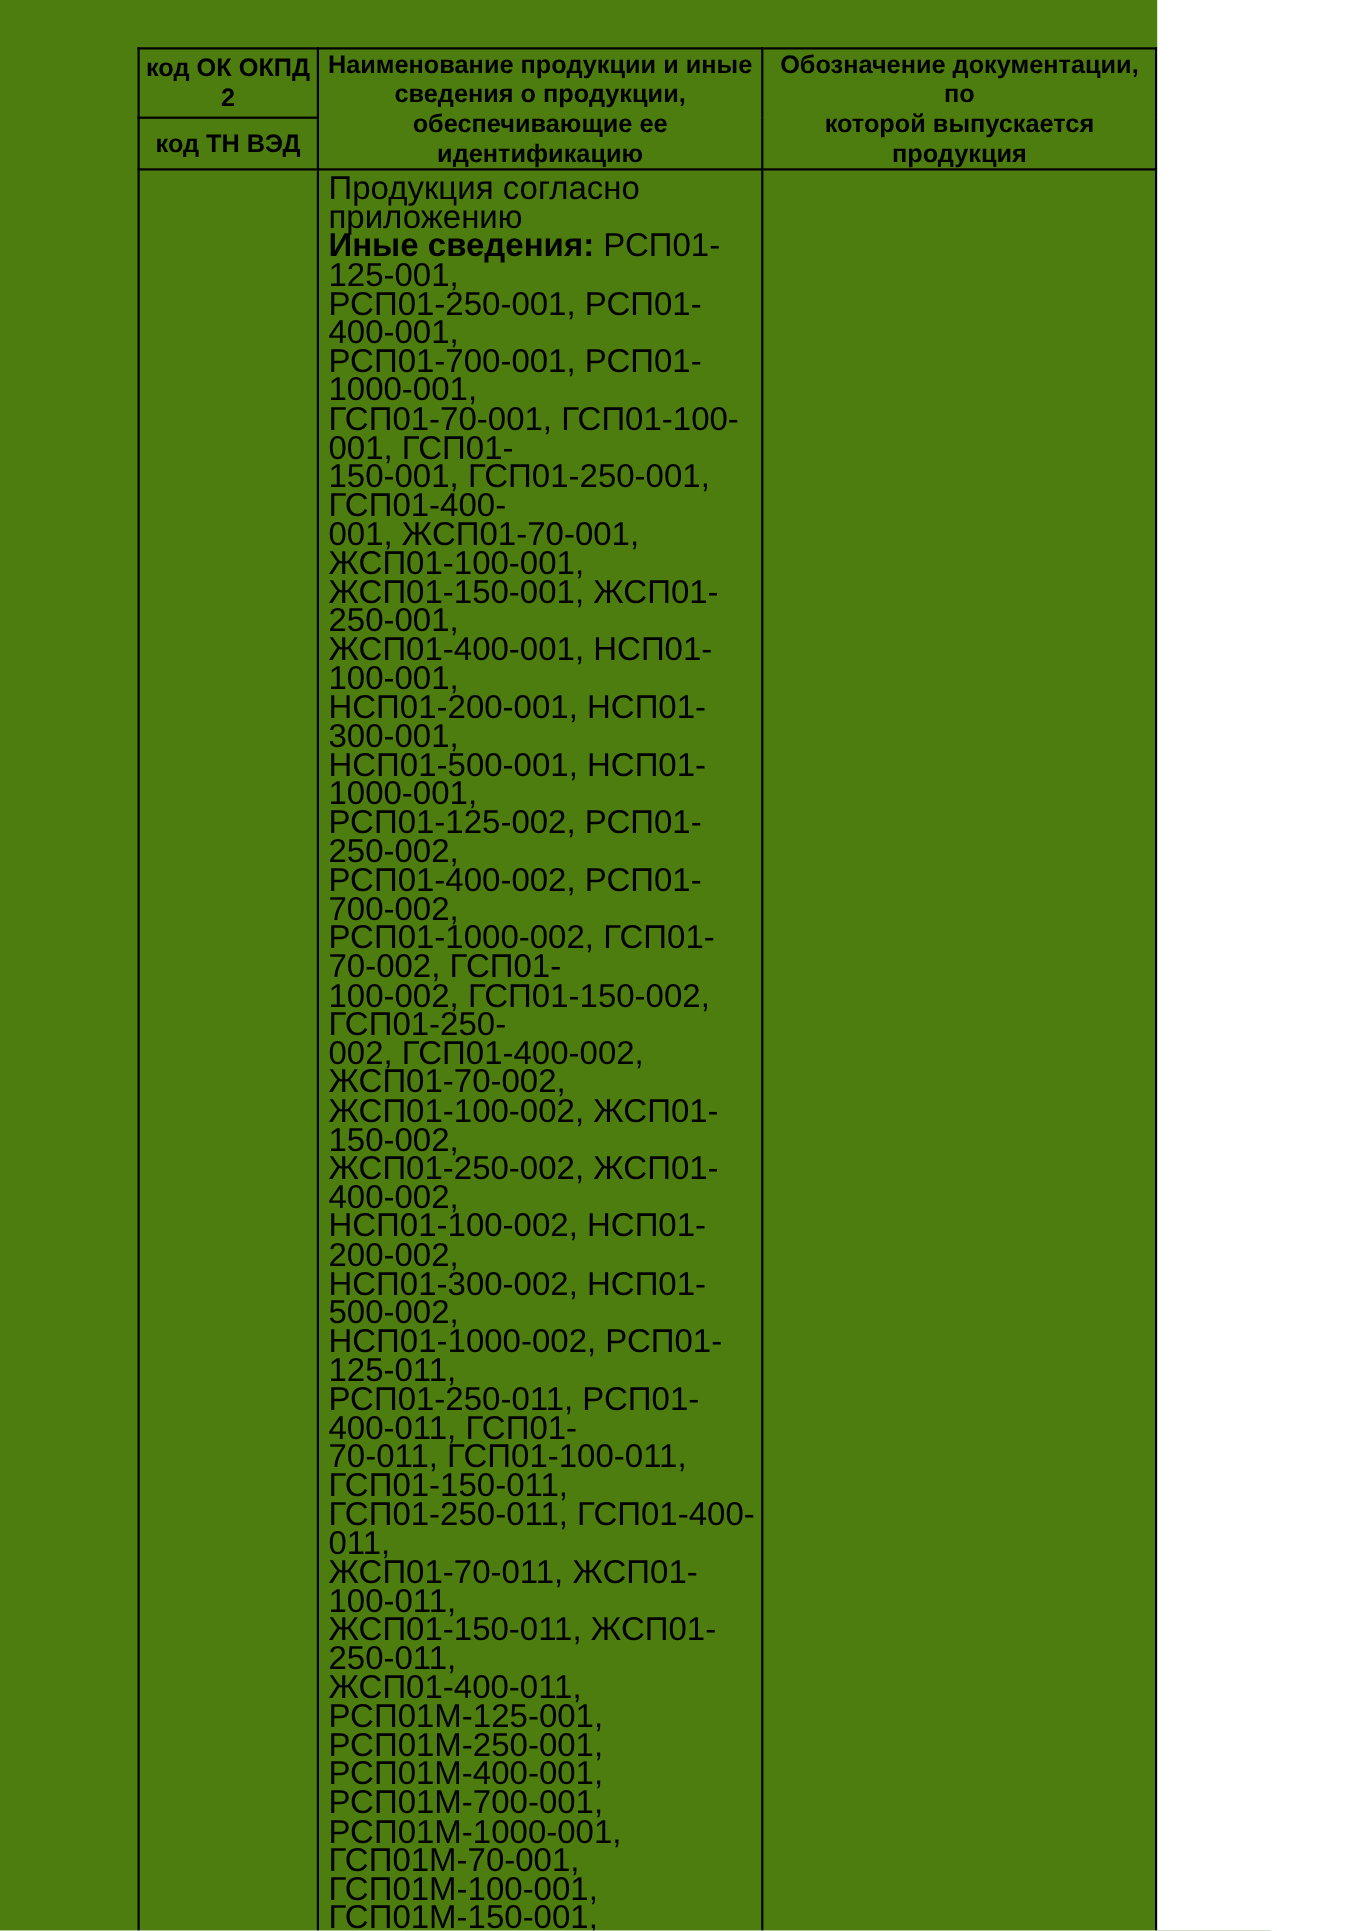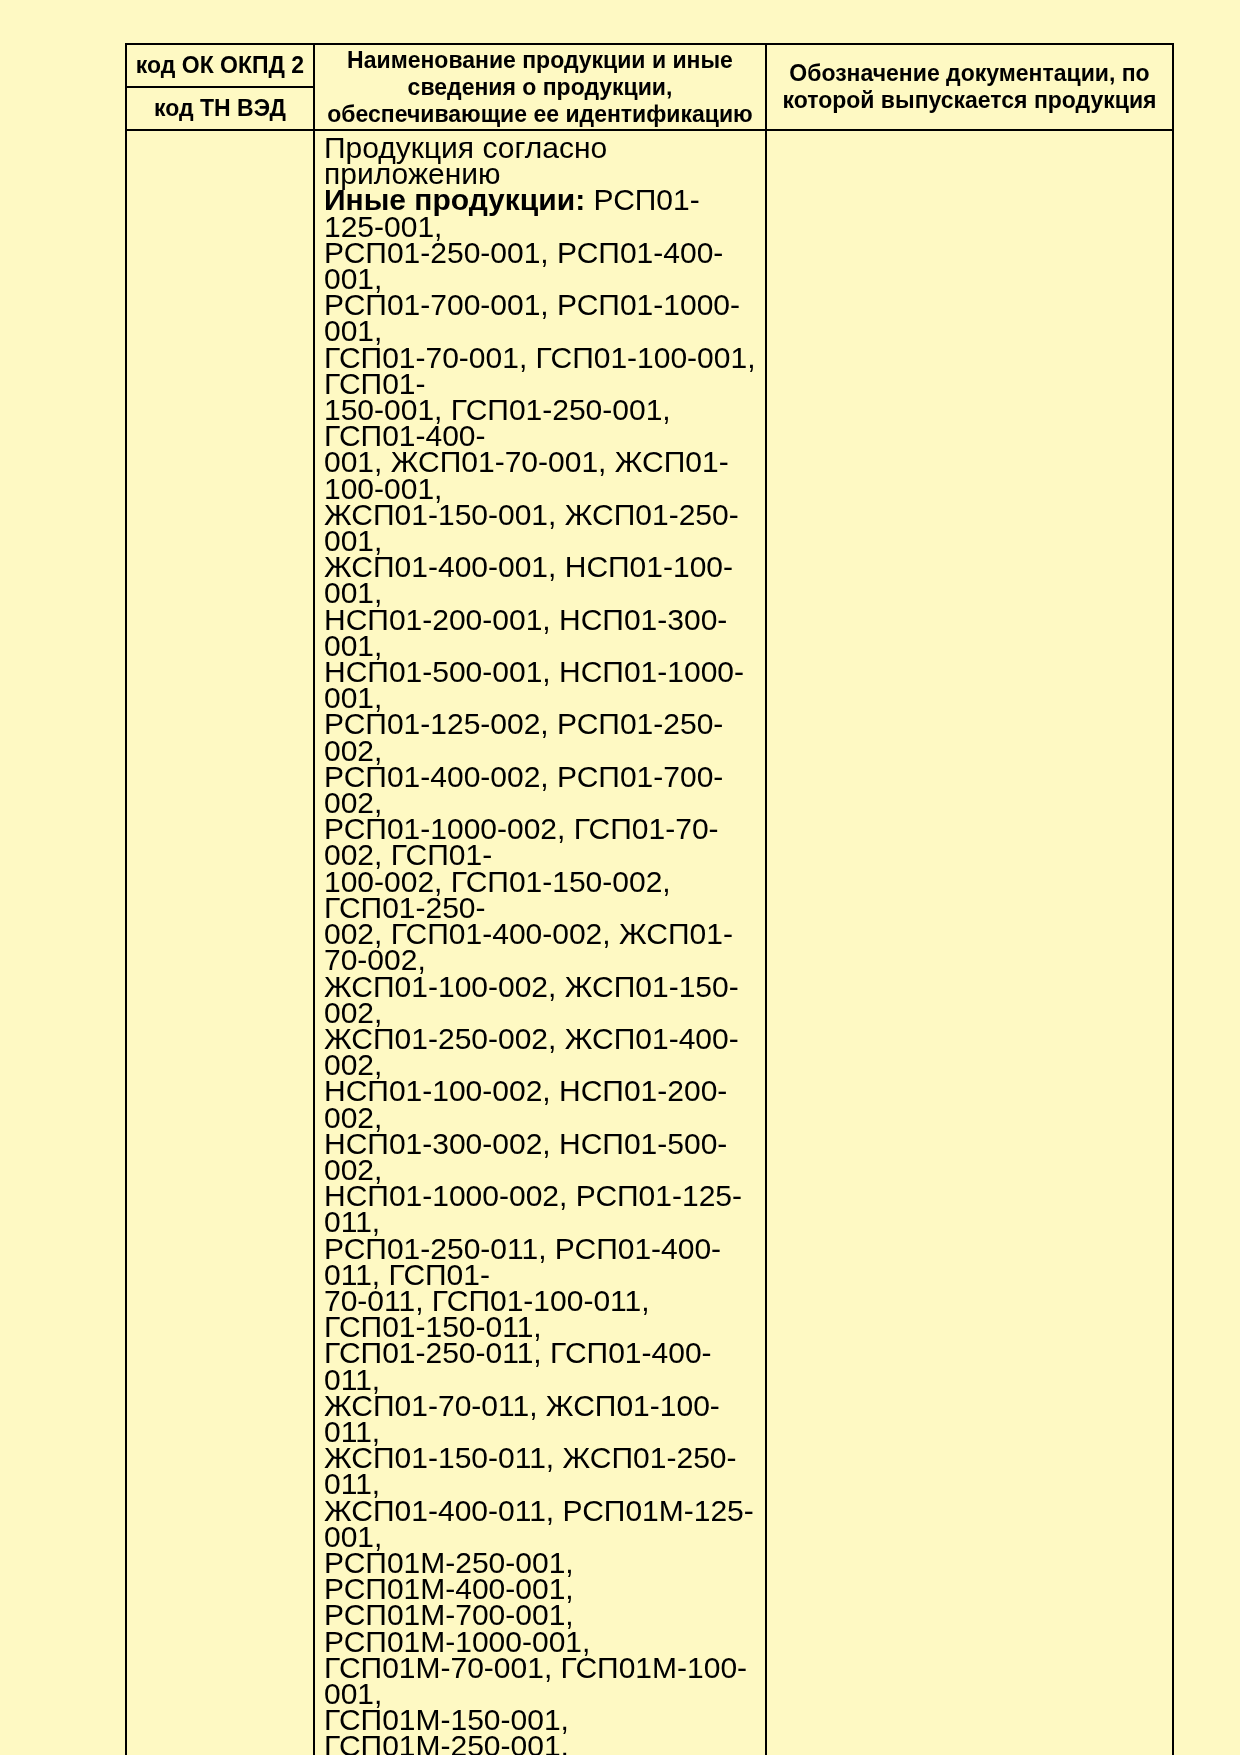--- a/index.html
+++ b/index.html
@@ -9,23 +9,23 @@
   }
   body {
     width: 1240px;
     height: 1755px;
     font-family: "Liberation Sans", sans-serif;
     color: #000000;
     position: relative;
   }
   .page {
     position: relative;
-    width: 1240px;
+    width: 1052px;
     height: 1755px;
-    background: #fef9c3;
+    background: #4d7c0f;
     overflow: hidden;
   }
   table.doc-table {
     position: absolute;
     left: 125px;
     top: 43px;
     border-collapse: collapse;
     table-layout: fixed;
   }
   .doc-table td {
@@ -76,21 +76,21 @@
 которой выпускается продукция</td>
     </tr>
     <tr>
       <td class="hdr hdr-small">код ТН ВЭД</td>
     </tr>
     <tr class="body-row">
       <td style="height:1551px;"></td>
       <td>
         <div class="cell-text">
           <span>Продукция согласно приложению</span><br>
-          <span class="b">Иные продукции:</span><span class="codes"> РСП01-125-001,
+          <span class="b">Иные сведения:</span><span class="codes"> РСП01-125-001,
 РСП01-250-001, РСП01-400-001,
 РСП01-700-001, РСП01-1000-001,
 ГСП01-70-001, ГСП01-100-001, ГСП01-
 150-001, ГСП01-250-001, ГСП01-400-
 001, ЖСП01-70-001, ЖСП01-100-001,
 ЖСП01-150-001, ЖСП01-250-001,
 ЖСП01-400-001, НСП01-100-001,
 НСП01-200-001, НСП01-300-001,
 НСП01-500-001, НСП01-1000-001,
 РСП01-125-002, РСП01-250-002,

